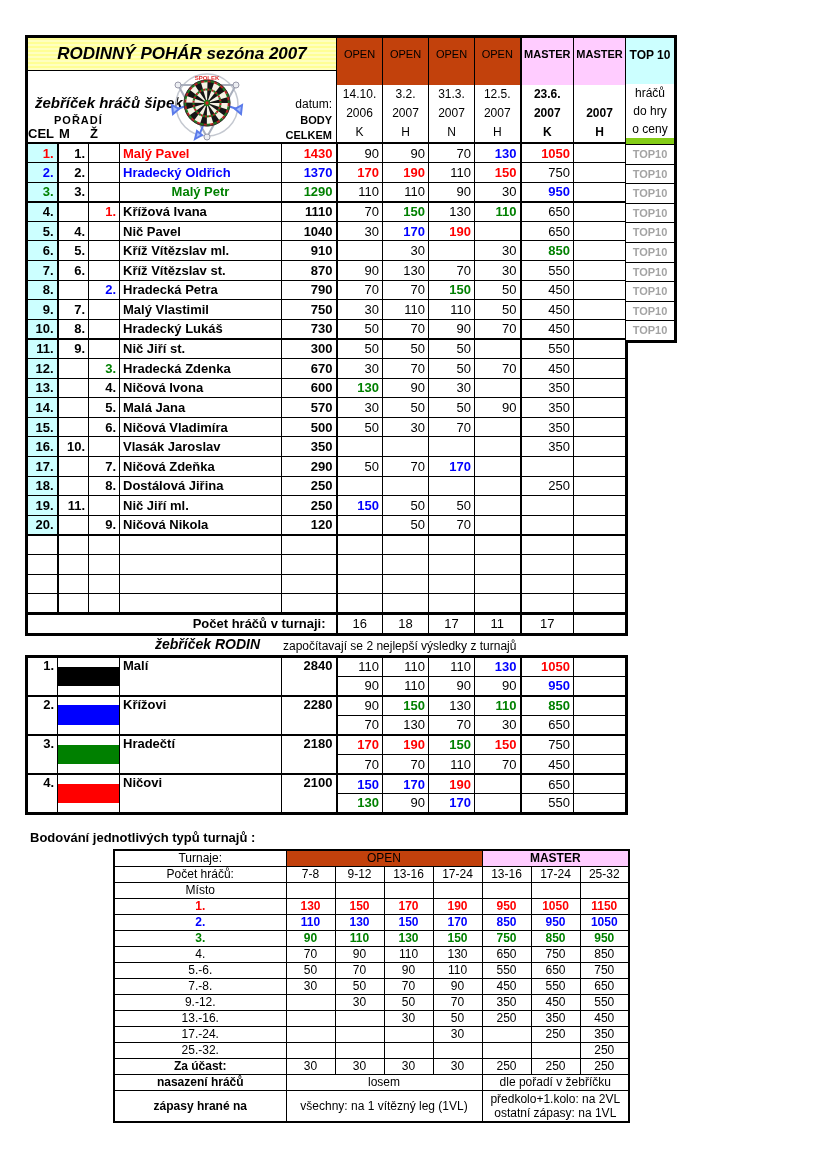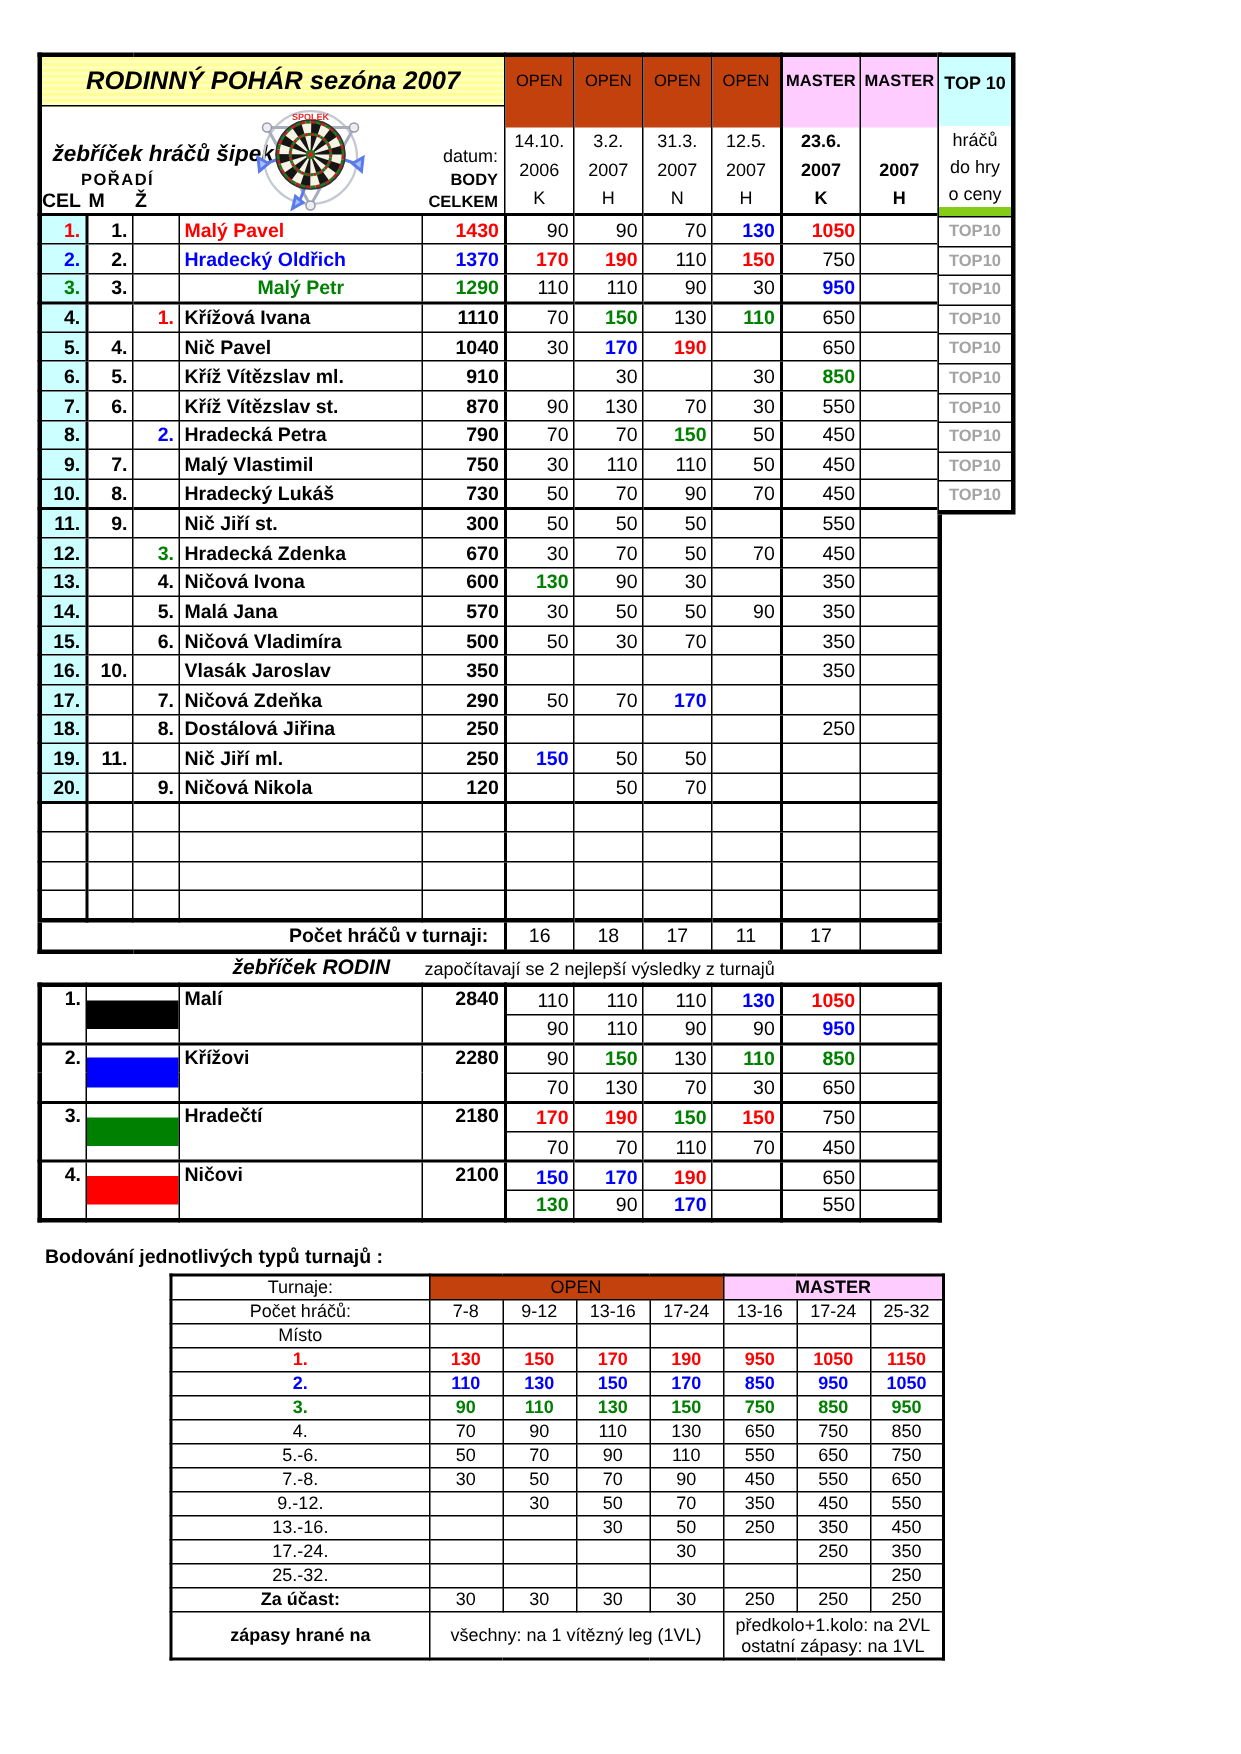--- a/index.html
+++ b/index.html
@@ -757,20 +757,25 @@
         <tr>
           <td class="bold">Za účast:</td>
           <td>30</td>
           <td>30</td>
           <td>30</td>
           <td>30</td>
           <td>250</td>
           <td>250</td>
           <td>250</td>
         </tr>
+        <tr>
+          <td class="bold">nasazení hráčů</td>
+          <td colspan="4">losem</td>
+          <td colspan="3">dle pořadí v žebříčku</td>
+        </tr>
         <tr style="height: 32px;">
           <td class="bold">zápasy hrané na</td>
           <td colspan="4">všechny: na 1 vítězný leg (1VL)</td>
           <td class="pre" colspan="3">předkolo+1.kolo: na 2VL
 ostatní zápasy: na 1VL</td>
         </tr>
       </tbody>
   </table>
 
 </div>

